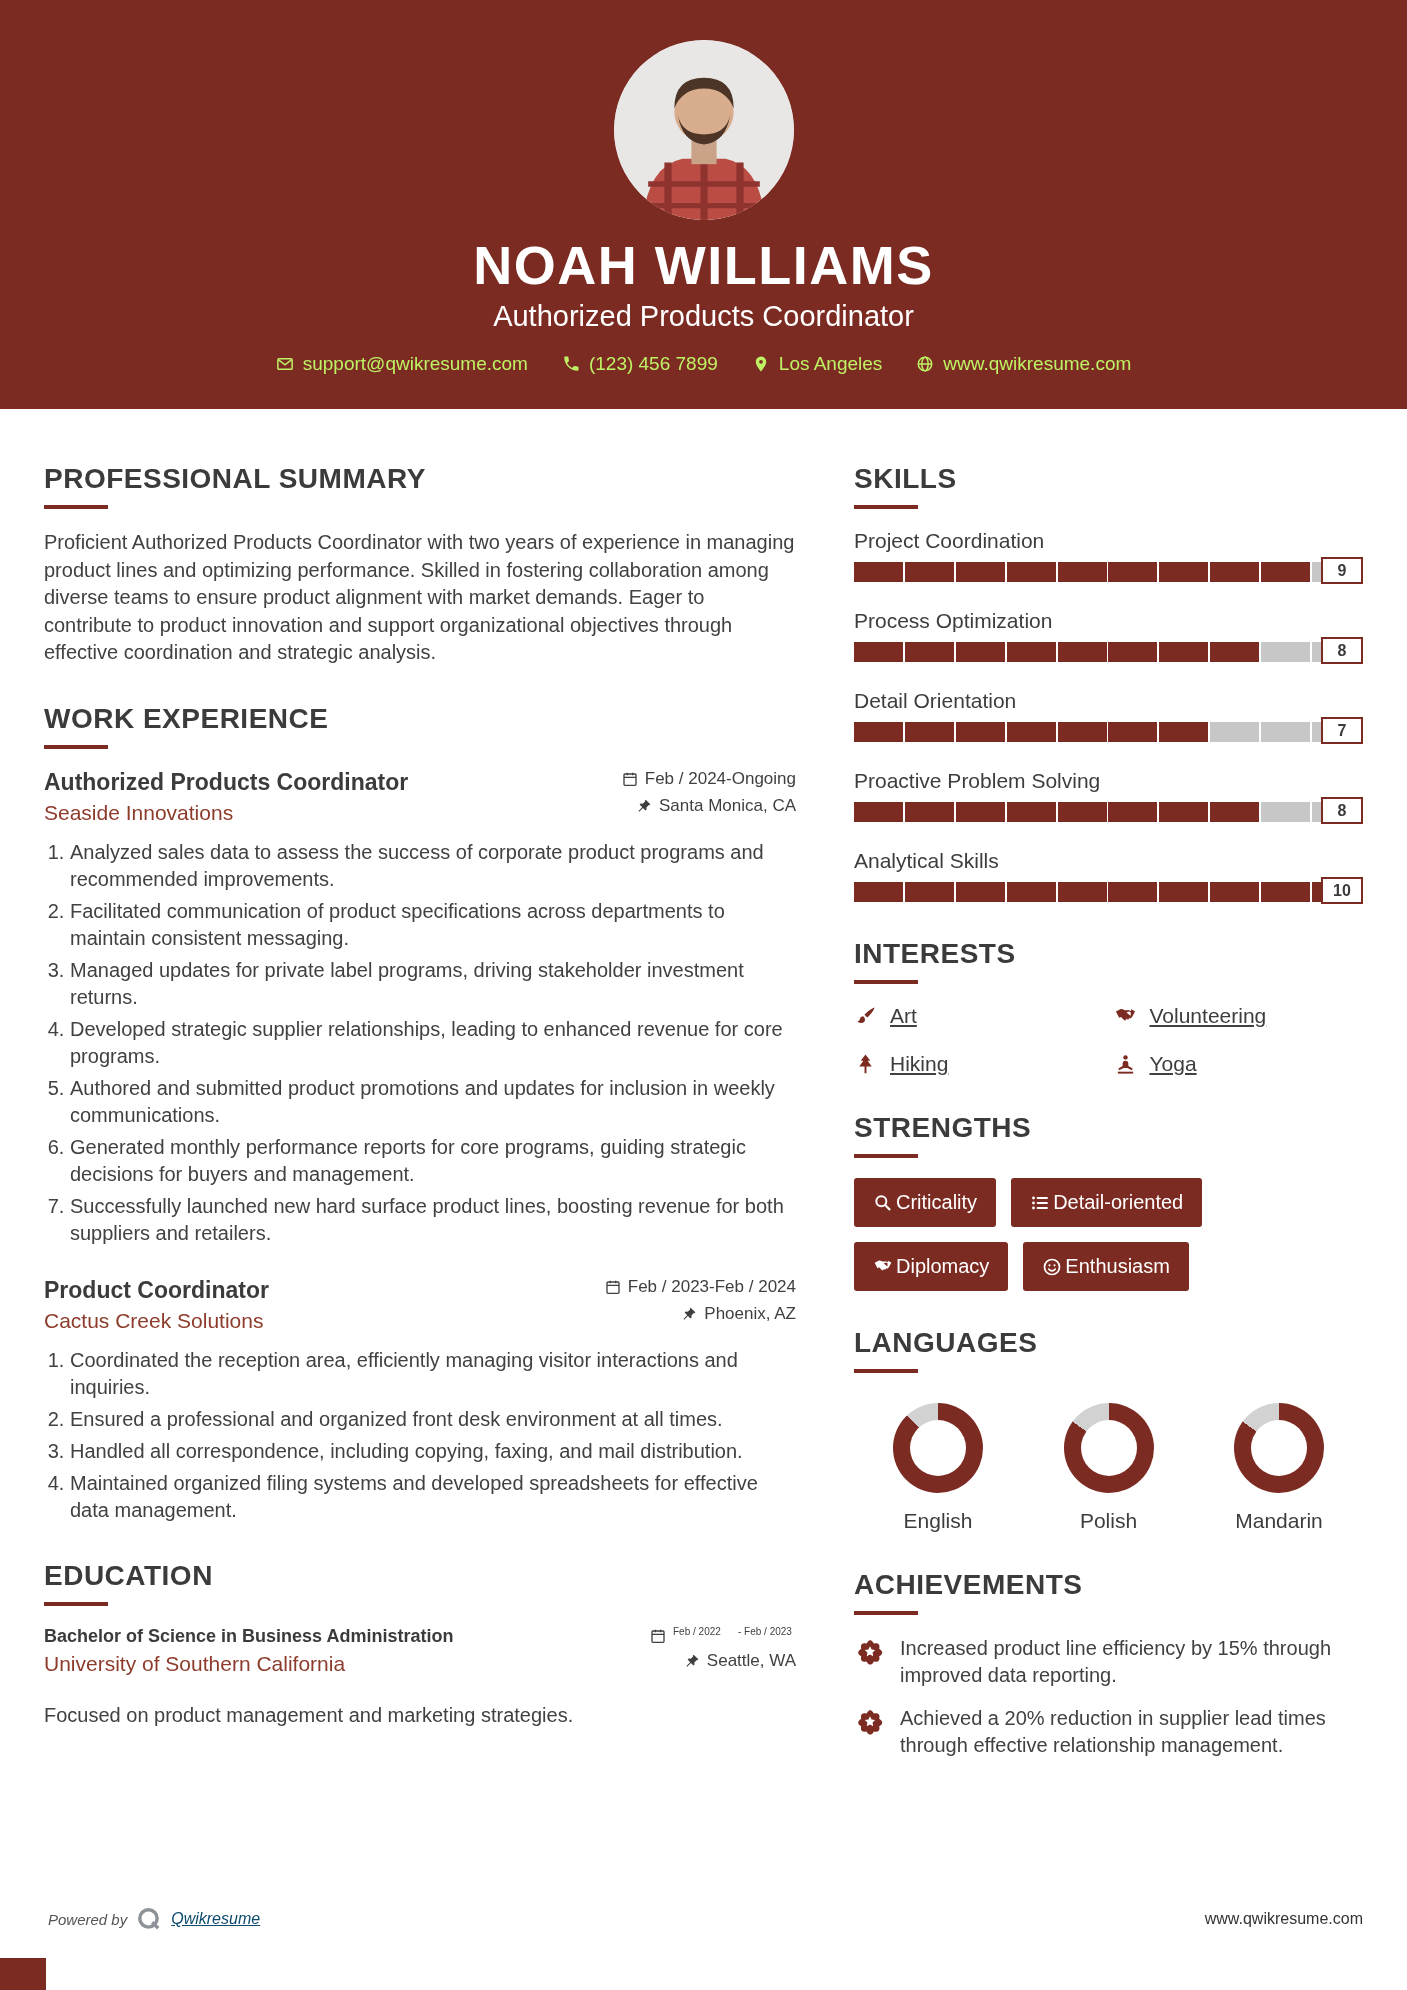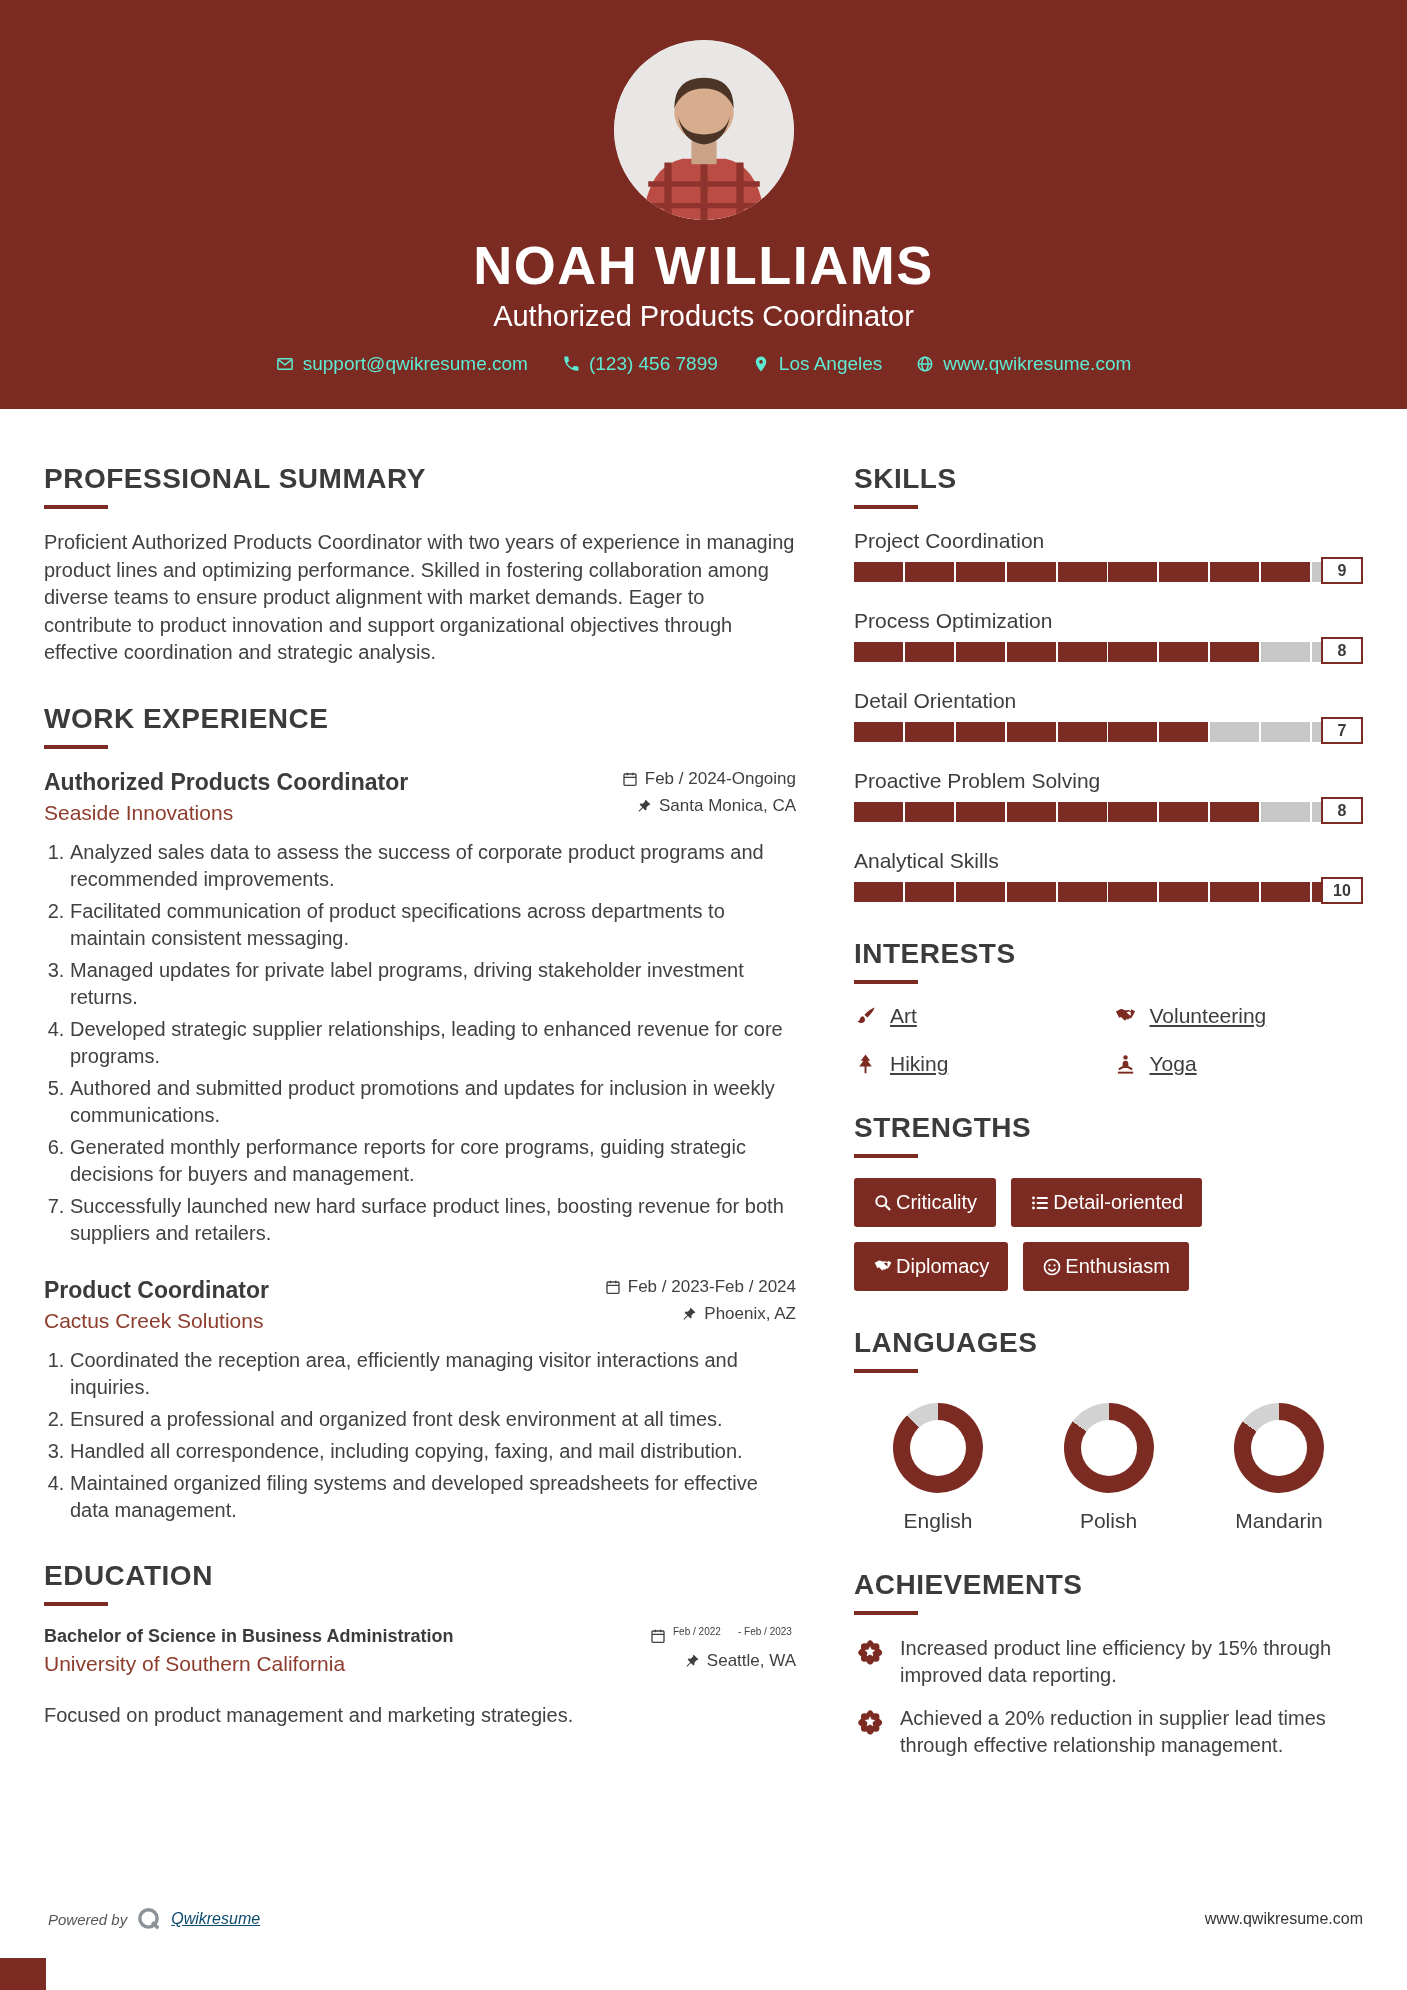--- a/index.html
+++ b/index.html
@@ -6,21 +6,21 @@
   body { font-family: "Liberation Sans", sans-serif; color: #414141; background: #ffffff; }
   .page { width: 1407px; min-height: 1990px; position: relative; background: #fff; overflow: hidden; }
 
   
   .hero { background: #7c2b22; text-align: center; padding: 40px 16px 34px; }
   .photo { width: 180px; height: 180px; border-radius: 50%; margin: 0 auto 14px; overflow: hidden; background: #e9e7e5; }
   .photo svg { width: 100%; height: 100%; display: block; }
   .name { font-size: 54px; font-weight: 800; color: #fff; letter-spacing: 1.5px; margin: 6px 0 4px; }
   .hero-title { font-size: 29px; font-weight: 400; color: #fff; margin-bottom: 20px; }
   .contact { display: flex; justify-content: center; align-items: center; gap: 34px; color: #fff; font-size: 19px; }
-  .contact-item { display: inline-flex; align-items: center; gap: 9px; color: #5eead4; }
+  .contact-item { display: inline-flex; align-items: center; gap: 9px; color: #bef264; }
   .contact-item svg { width: 18px; height: 18px; flex: none; }
 
   
   .main { display: flex; gap: 58px; padding: 54px 44px 0 44px; }
   .col-left { width: 752px; flex: none; }
   .col-right { width: 509px; flex: none; }
   section { margin-bottom: 36px; }
   .h2 { font-size: 28px; font-weight: 700; letter-spacing: .5px; color: #3b3b3b; margin-bottom: 10px; }
   .rule { width: 64px; height: 4px; background: #7c2b22; margin-bottom: 20px; }
 

